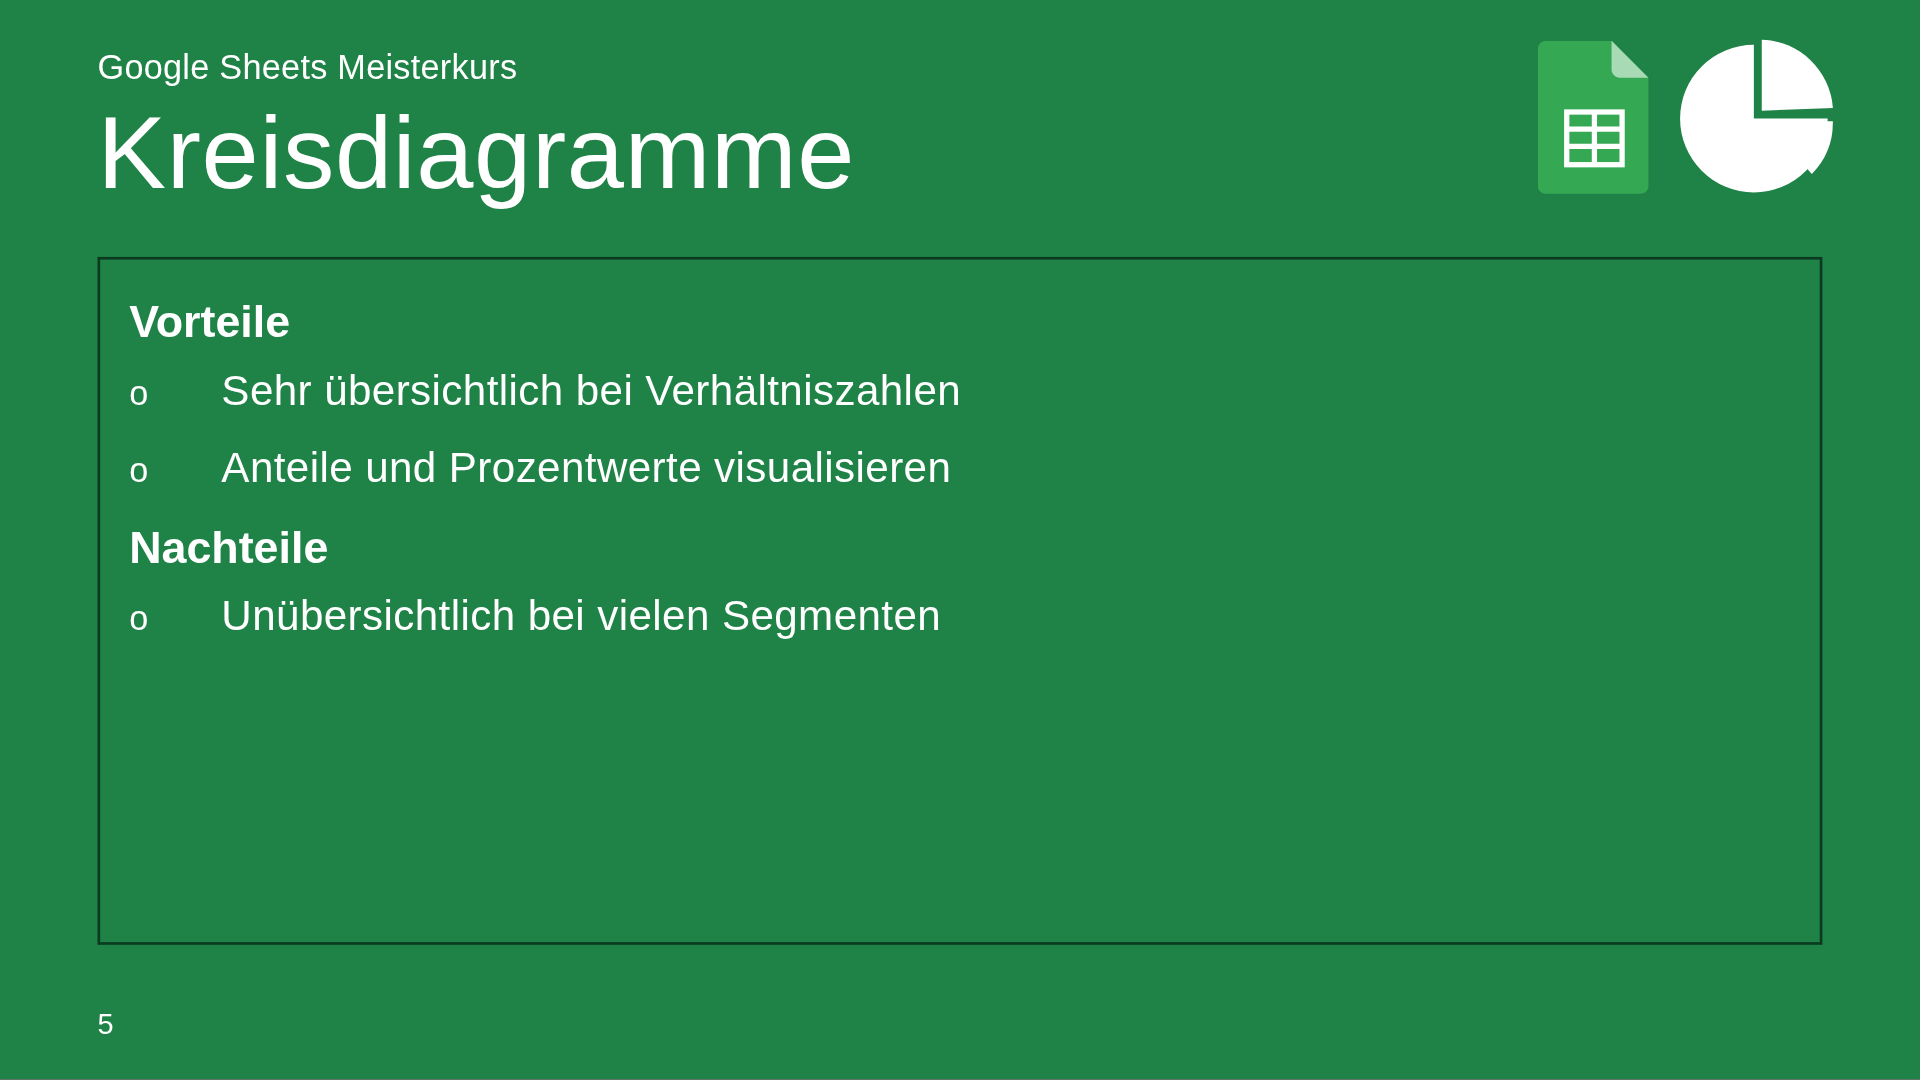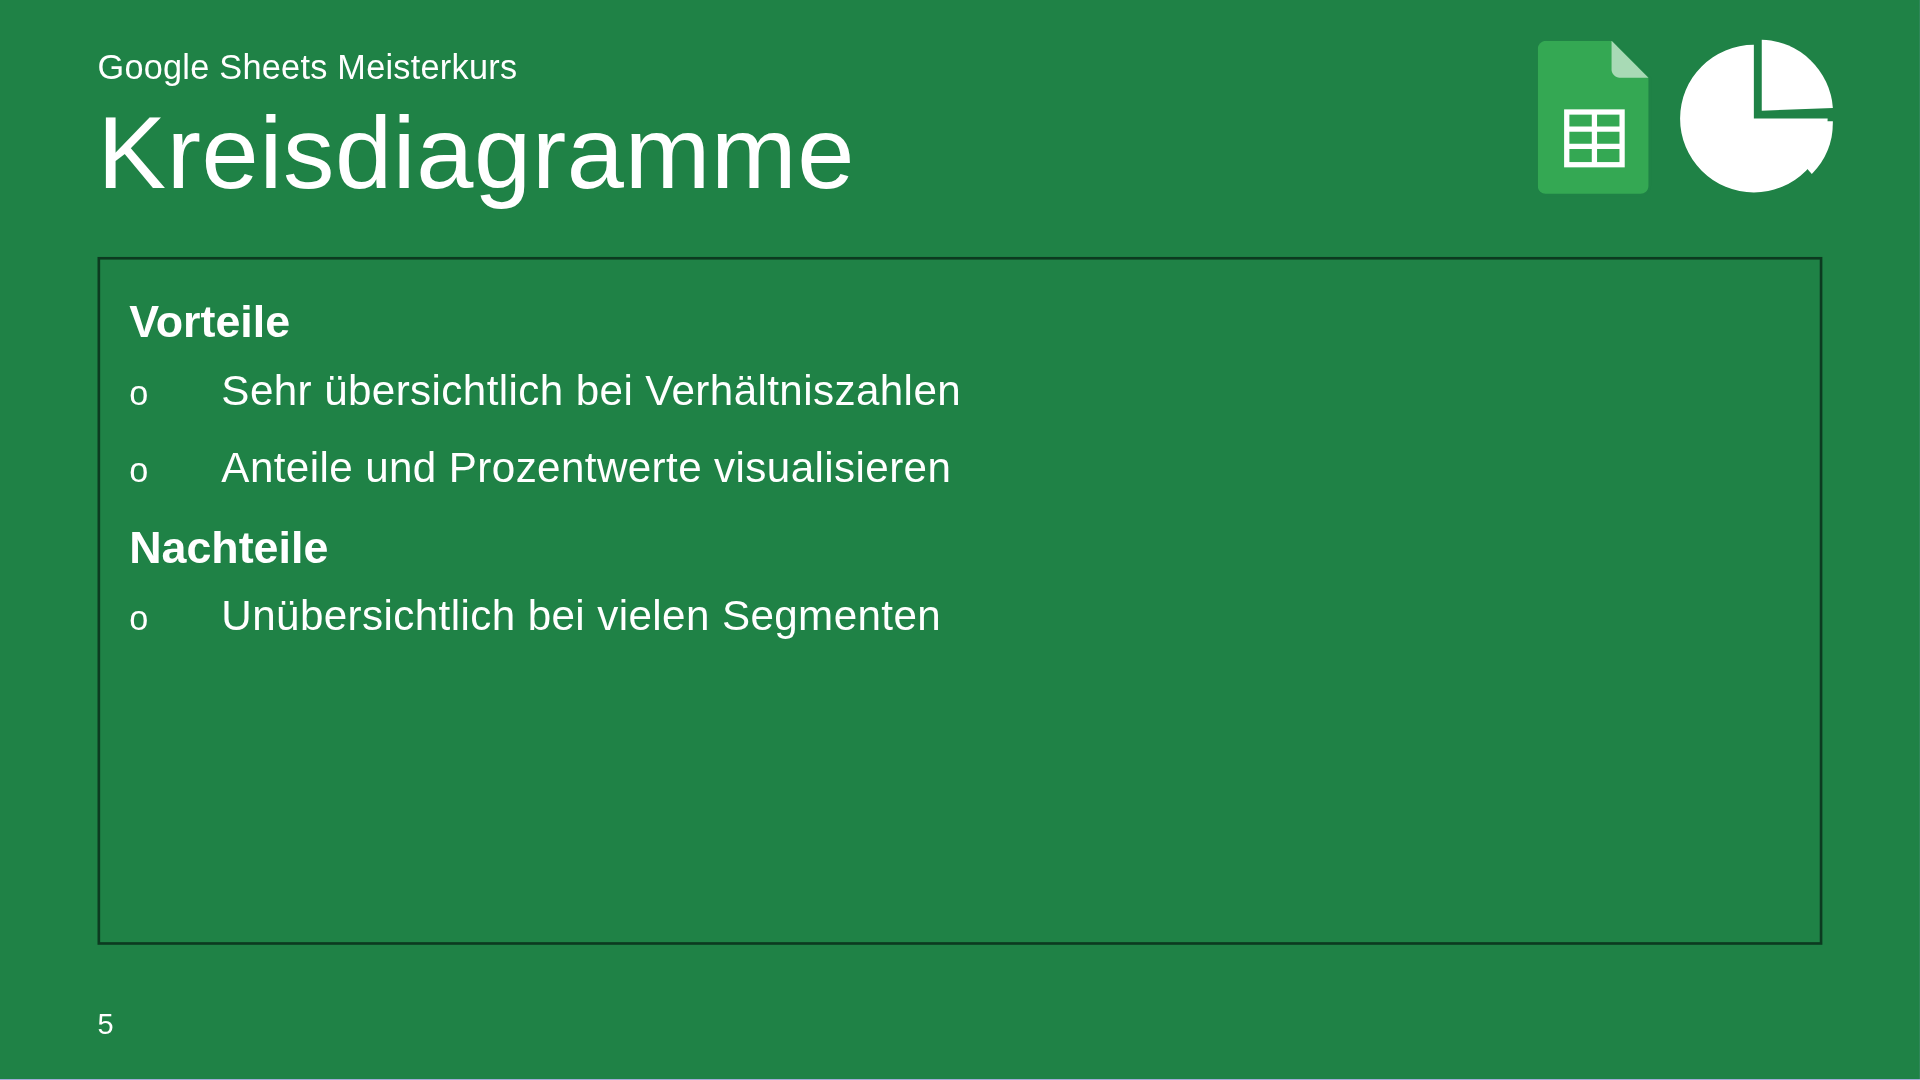--- a/index.html
+++ b/index.html
@@ -77,21 +77,21 @@
       position: absolute;
       left: 74px;
       bottom: 28px;
       font-size: 22px;
       font-weight: 300;
     }
     
     .stage {
       width: 1920px; height: 1080px;
       position: relative;
-      background: #c4b5fd;
+      background: #737373;
       margin: 0 auto;
     }
     .slide-wrap {
       position: absolute;
       left: 0;
       top: calc((1080px - 819px * (1920 / 1457)) / 2);
       transform: scale(1.3177);
       transform-origin: top left;
     }
   </style>

